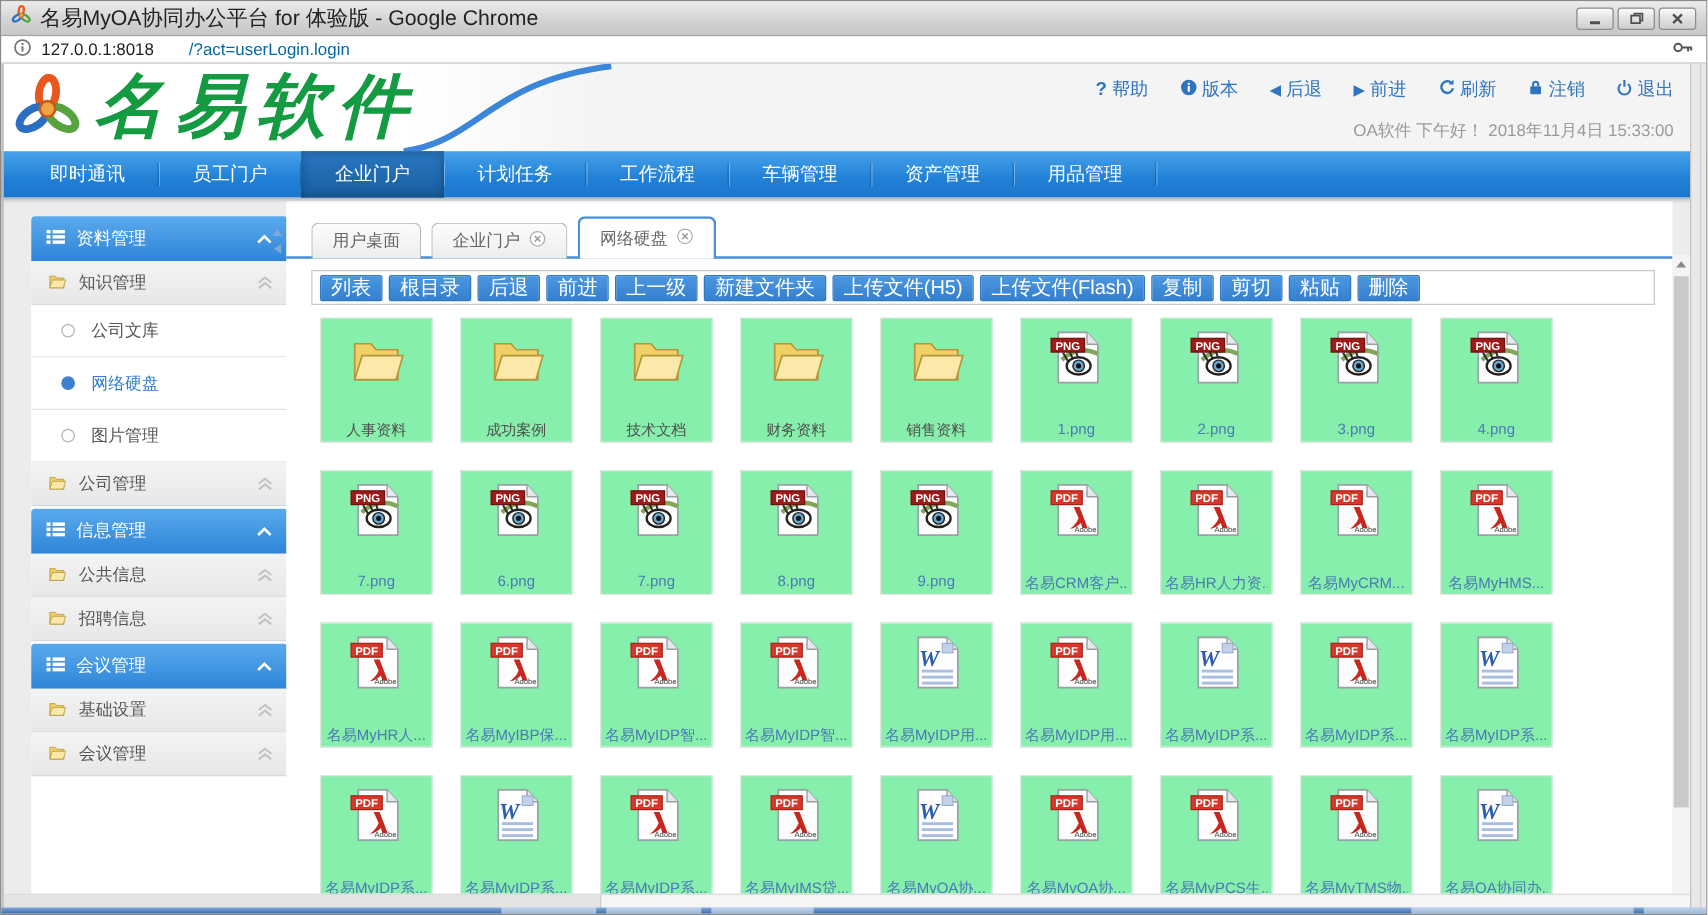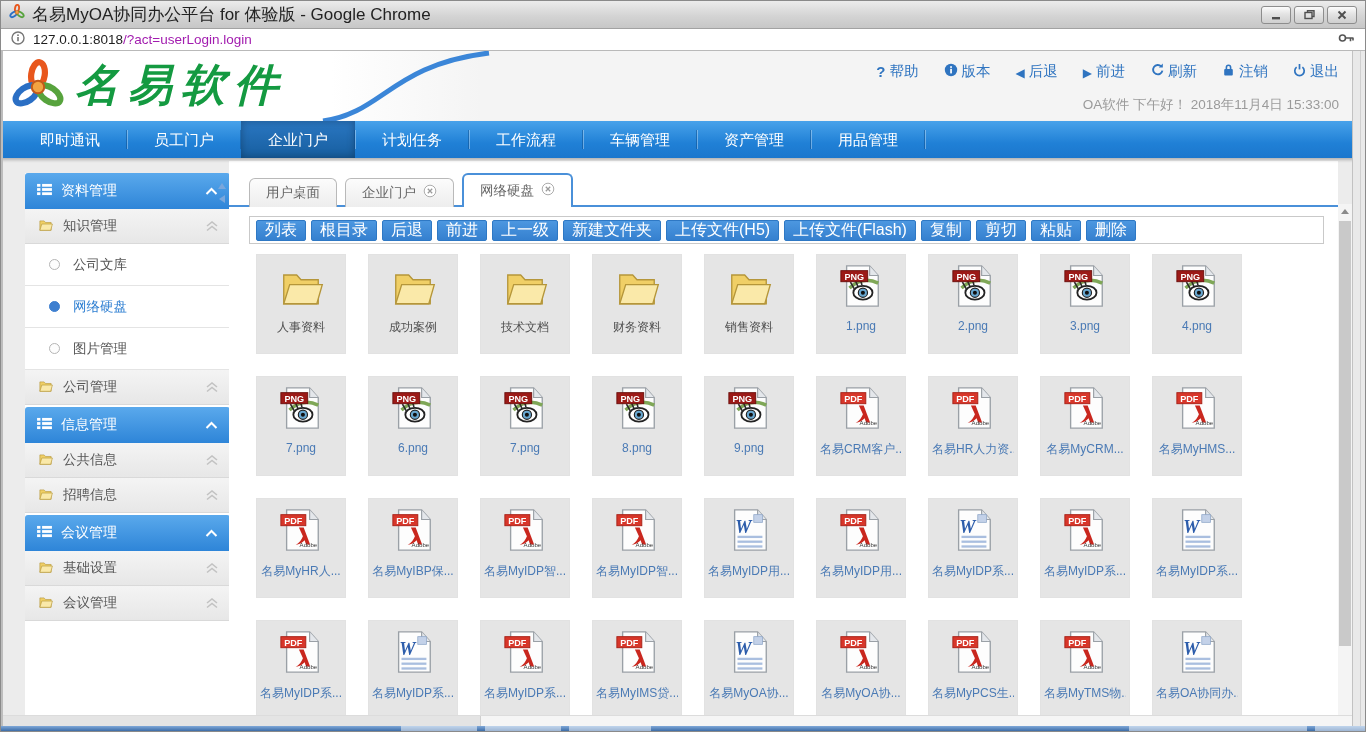--- a/index.html
+++ b/index.html
@@ -11,29 +11,29 @@
   .titlebar { position:absolute; left:0; top:0; width:100%; height:28px;
     background:linear-gradient(#ececec,#d4d4d4 55%,#c7c7c7); border-bottom:1px solid #a2a2a2;
     display:flex; align-items:center; padding:0 8px; gap:7px; font-size:17px; color:#222; }
   .winctrls { margin-left:auto; display:flex; gap:3px; }
   .ctrl { width:30px; height:18px; border:1px solid #8d8d8d; border-radius:3px;
     background:linear-gradient(#fcfcfc,#e3e3e3 45%,#cfcfcf); display:flex; align-items:center; justify-content:center; cursor:pointer; }
 
   
   .urlbar { position:absolute; top:28px; left:0; width:100%; height:22px; background:#fff;
     border-bottom:1px solid #b9b9b9; display:flex; align-items:center; padding:0 10px; gap:8px; font-size:13.5px; }
-  .url-host { color:#1e1e1e; } .url-path { color:#a21caf; }
+  .url-host { color:#1e1e1e; } .url-path { color:#0369a1;padding-left:28px; }
   .key-slot { margin-left:auto; }
 
   
   .banner { position:absolute; top:50px; left:0; width:100%; height:70px;
     background:linear-gradient(90deg,#ffffff 0 330px,#f4f4f4 480px,#f4f4f4 100%); }
   .swoosh { position:absolute; left:320px; top:0; }
   .logo { position:absolute; left:10px; top:7px; display:flex; align-items:center; gap:10px; }
-  .logo-text { font-family:"Liberation Serif","DejaVu Serif",serif; font-size:44px; font-weight:bold;
+  .logo-text { font-family:"Liberation Serif","DejaVu Serif",serif; font-size:56px; font-weight:bold;
     font-style:italic; color:#149a41; letter-spacing:9px; line-height:56px; }
   .banner-links { position:absolute; right:26px; top:11px; display:flex; gap:25px; align-items:center; }
   .hlink { display:flex; gap:4px; align-items:center; color:#2f74c0; font-size:14.5px; cursor:pointer; white-space:nowrap; }
   .hlink .q { font-weight:bold; font-size:15px; }
   .banner-status { position:absolute; right:26px; top:45px; color:#9a9a9a; font-size:13.5px; }
 
   
   .navbar { position:absolute; top:120px; left:0; width:100%; height:37px;
     background:linear-gradient(#48a2ea,#2080d6 60%,#1b77cd); display:flex; padding-left:12px;
     box-shadow:0 2px 3px rgba(0,0,0,.25); z-index:5; }
@@ -76,22 +76,22 @@
     border-bottom:none; border-radius:6px 6px 0 0; background:linear-gradient(#fcfcfc,#ededed);
     color:#666; font-size:13.5px; cursor:pointer; white-space:nowrap; }
   .tab.active { height:34px; background:#fff; border:2px solid #4a90d9; border-bottom:none; z-index:4; position:relative; }
   .tabs-line { position:absolute; top:44px; left:0; right:0; height:2px; background:#4a90d9; z-index:2; }
   .toolbar { position:absolute; top:55px; left:20px; right:14px; height:28px; border:1px solid #c9c9c9;
     background:#fff; display:flex; align-items:center; gap:5px; padding:0 6px; }
   .tbtn { height:21px; background:linear-gradient(#4c97e0,#3580cf); border:1px solid #2e78c4; border-radius:2px;
     color:#fff; font-size:16px; padding:0 8px; display:flex; align-items:center; cursor:pointer; white-space:nowrap; }
   .grid { position:absolute; top:93px; left:27px; right:10px; bottom:0; display:flex; flex-wrap:wrap;
     gap:22px 22px; align-content:flex-start; overflow:hidden; }
-  .cell { width:90px; height:100px; border:1px solid #e2e2e2; background:#e5e5e5; display:flex;
-    flex-direction:column; align-items:center; cursor:pointer; }
+  .cell { width:90px; height:100px; border:1px solid #e2e2e2; background:#86efac; display:flex;
+    flex-direction:column; align-items:center; cursor:pointer;gap:16px; }
   .cell-label { margin-top:6px; font-size:12px; color:#4a7ab5; white-space:nowrap; overflow:hidden; max-width:82px; }
   .cell.folder .cell-label { color:#4f4f4f; }
   .cell svg { margin-top:8px; }
 
   
   .vscroll { position:absolute; right:13px; top:203px; width:14px; bottom:16px; background:#f4f4f4; z-index:6; }
   .vs-arrow { height:15px; display:flex; align-items:center; justify-content:center; cursor:pointer; }
   .vs-arrow i { width:0; height:0; border-left:4px solid transparent; border-right:4px solid transparent; border-bottom:5px solid #8a8a8a; }
   .vs-thumb { position:absolute; top:17px; left:1px; right:1px; height:425px; background:#c9c9c9; cursor:pointer; }
   .hscroll { position:absolute; left:2px; right:13px; bottom:5px; height:11px; background:#f5f5f5; border-top:1px solid #dcdcdc; z-index:7; }

